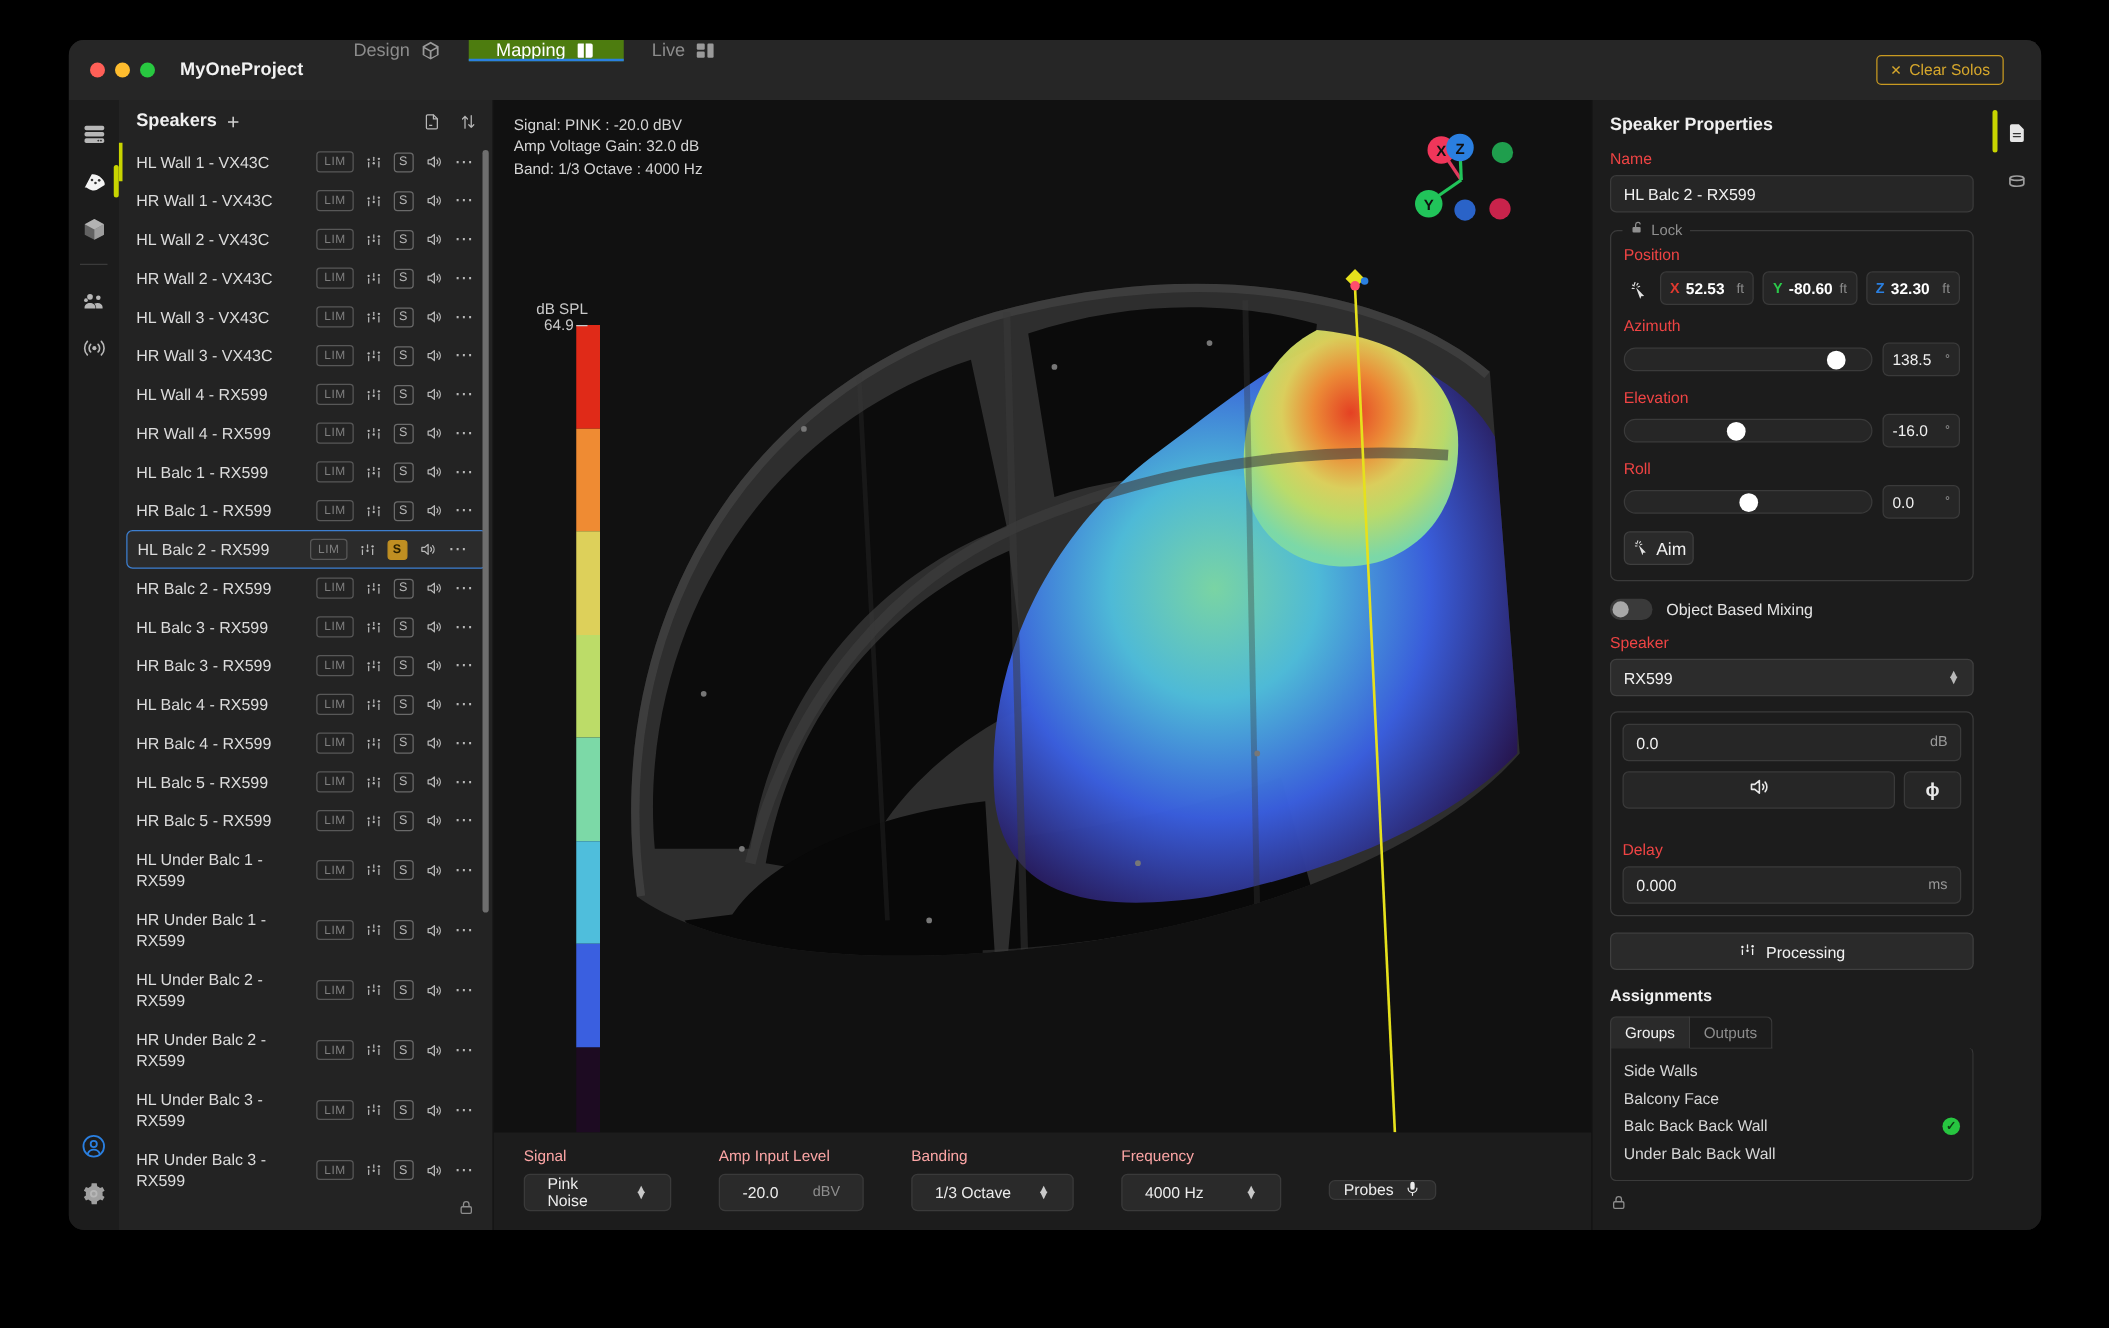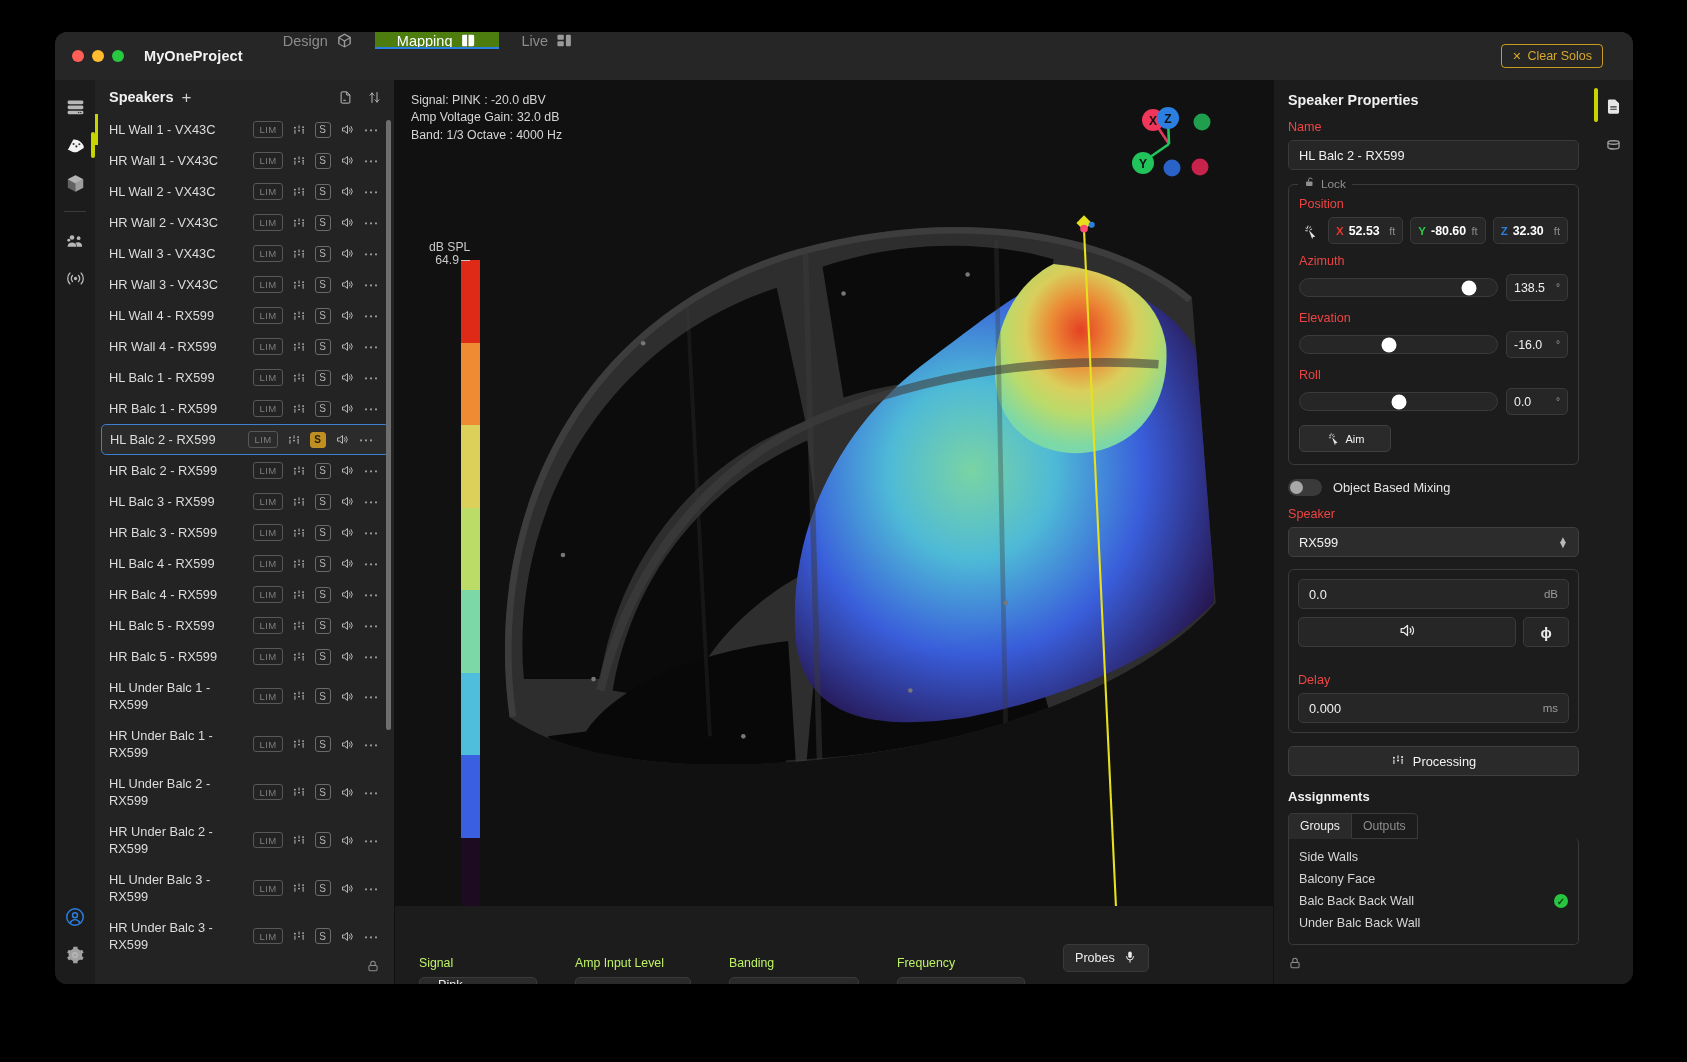--- a/index.html
+++ b/index.html
@@ -156,35 +156,35 @@
   .cbar { width: 19px; display:flex; flex-direction:column; }
   .cbar-seg { flex: 1 1 0; }
 
   
   .bottom-bar {
     flex: 0 0 78px; height: 78px; background: #1c1c1c;
     display:flex; align-items:flex-start; gap: 0px; padding: 12px 0 0 24px;
     position: relative; z-index: 6;
   }
   .ctl-group { display:flex; flex-direction:column; gap:7px; margin-right: 38px; }
-  .ctl-label { color:#bef264; font-size:12.3px;margin-top:38px; }
+  .ctl-label { color:#fca5a5; font-size:12.3px; }
   .ctl-box {
     background:#2a2a2a; border:1px solid #3a3a3a; border-radius:5px;
     height: 30px; display:flex; align-items:center; padding: 0 18px;
     color:#ececec; font-size:12.6px; cursor:pointer;
   }
   .ctl-box .unit { margin-left:auto; color:#8d8d8d; font-size:11.5px; }
   .ctl-box .stepper { margin-left:auto; color:#c9c9c9; display:flex; flex-direction:column; line-height:.55; font-size:10px; padding-left:12px;}
   .w-sig { width: 118px; }
   .w-amp { width: 116px; }
   .w-band { width: 130px; }
   .w-freq { width: 128px; }
   .probes-btn {
     background:#2a2a2a; border:1px solid #3a3a3a; border-radius:5px;
-    height:28px; display:flex; align-items:center; gap:8px; padding:0 11px;
+    height:16px; display:flex; align-items:center; gap:8px; padding:0 11px;
     color:#ececec; font-size:12.6px; cursor:pointer; margin-top: 26px;
   }
 
   
   .props {
     width: 320px; flex: 0 0 320px; background: #1c1c1c;
     padding: 12px 14px 0 14px; overflow: hidden;
     display:flex; flex-direction:column; position:relative;
     border-left: 1px solid #111;
   }
@@ -222,24 +222,24 @@
     border-radius:10px; position:relative;
   }
   .knob { position:absolute; top:50%; transform:translate(-50%,-50%); width:15px; height:15px; border-radius:50%; background:#fff; }
   .num-box {
     width:62px; background:#262626; border:1px solid #3a3a3a; border-radius:5px;
     height:27px; display:flex; align-items:center; padding:0 7px;
     color:#f0f0f0; font-size:12.4px;
   }
   .num-box .deg { margin-left:auto; color:#9a9a9a; font-size:10px; }
   .aim-btn {
-    margin-top:10px; width:92px; height:27px; background:#2a2a2a;
+    margin-top:10px; width:56px; height:27px; background:#2a2a2a;
     border:1px solid #3f3f3f; border-radius:5px; display:flex;
     align-items:center; justify-content:center; gap:6px;
-    color:#f0f0f0; font-size:11px; cursor:pointer;
+    color:#f0f0f0; font-size:14px; cursor:pointer;
   }
   .obm-row { display:flex; align-items:center; gap:11px; margin-top:14px; }
   .toggle {
     width:34px; height:17px; background:#3a3a3a; border-radius:9px;
     position:relative; cursor:pointer;
   }
   .toggle::after {
     content:""; position:absolute; left:2px; top:2px; width:13px; height:13px;
     border-radius:50%; background:#a8a8a8;
   }

